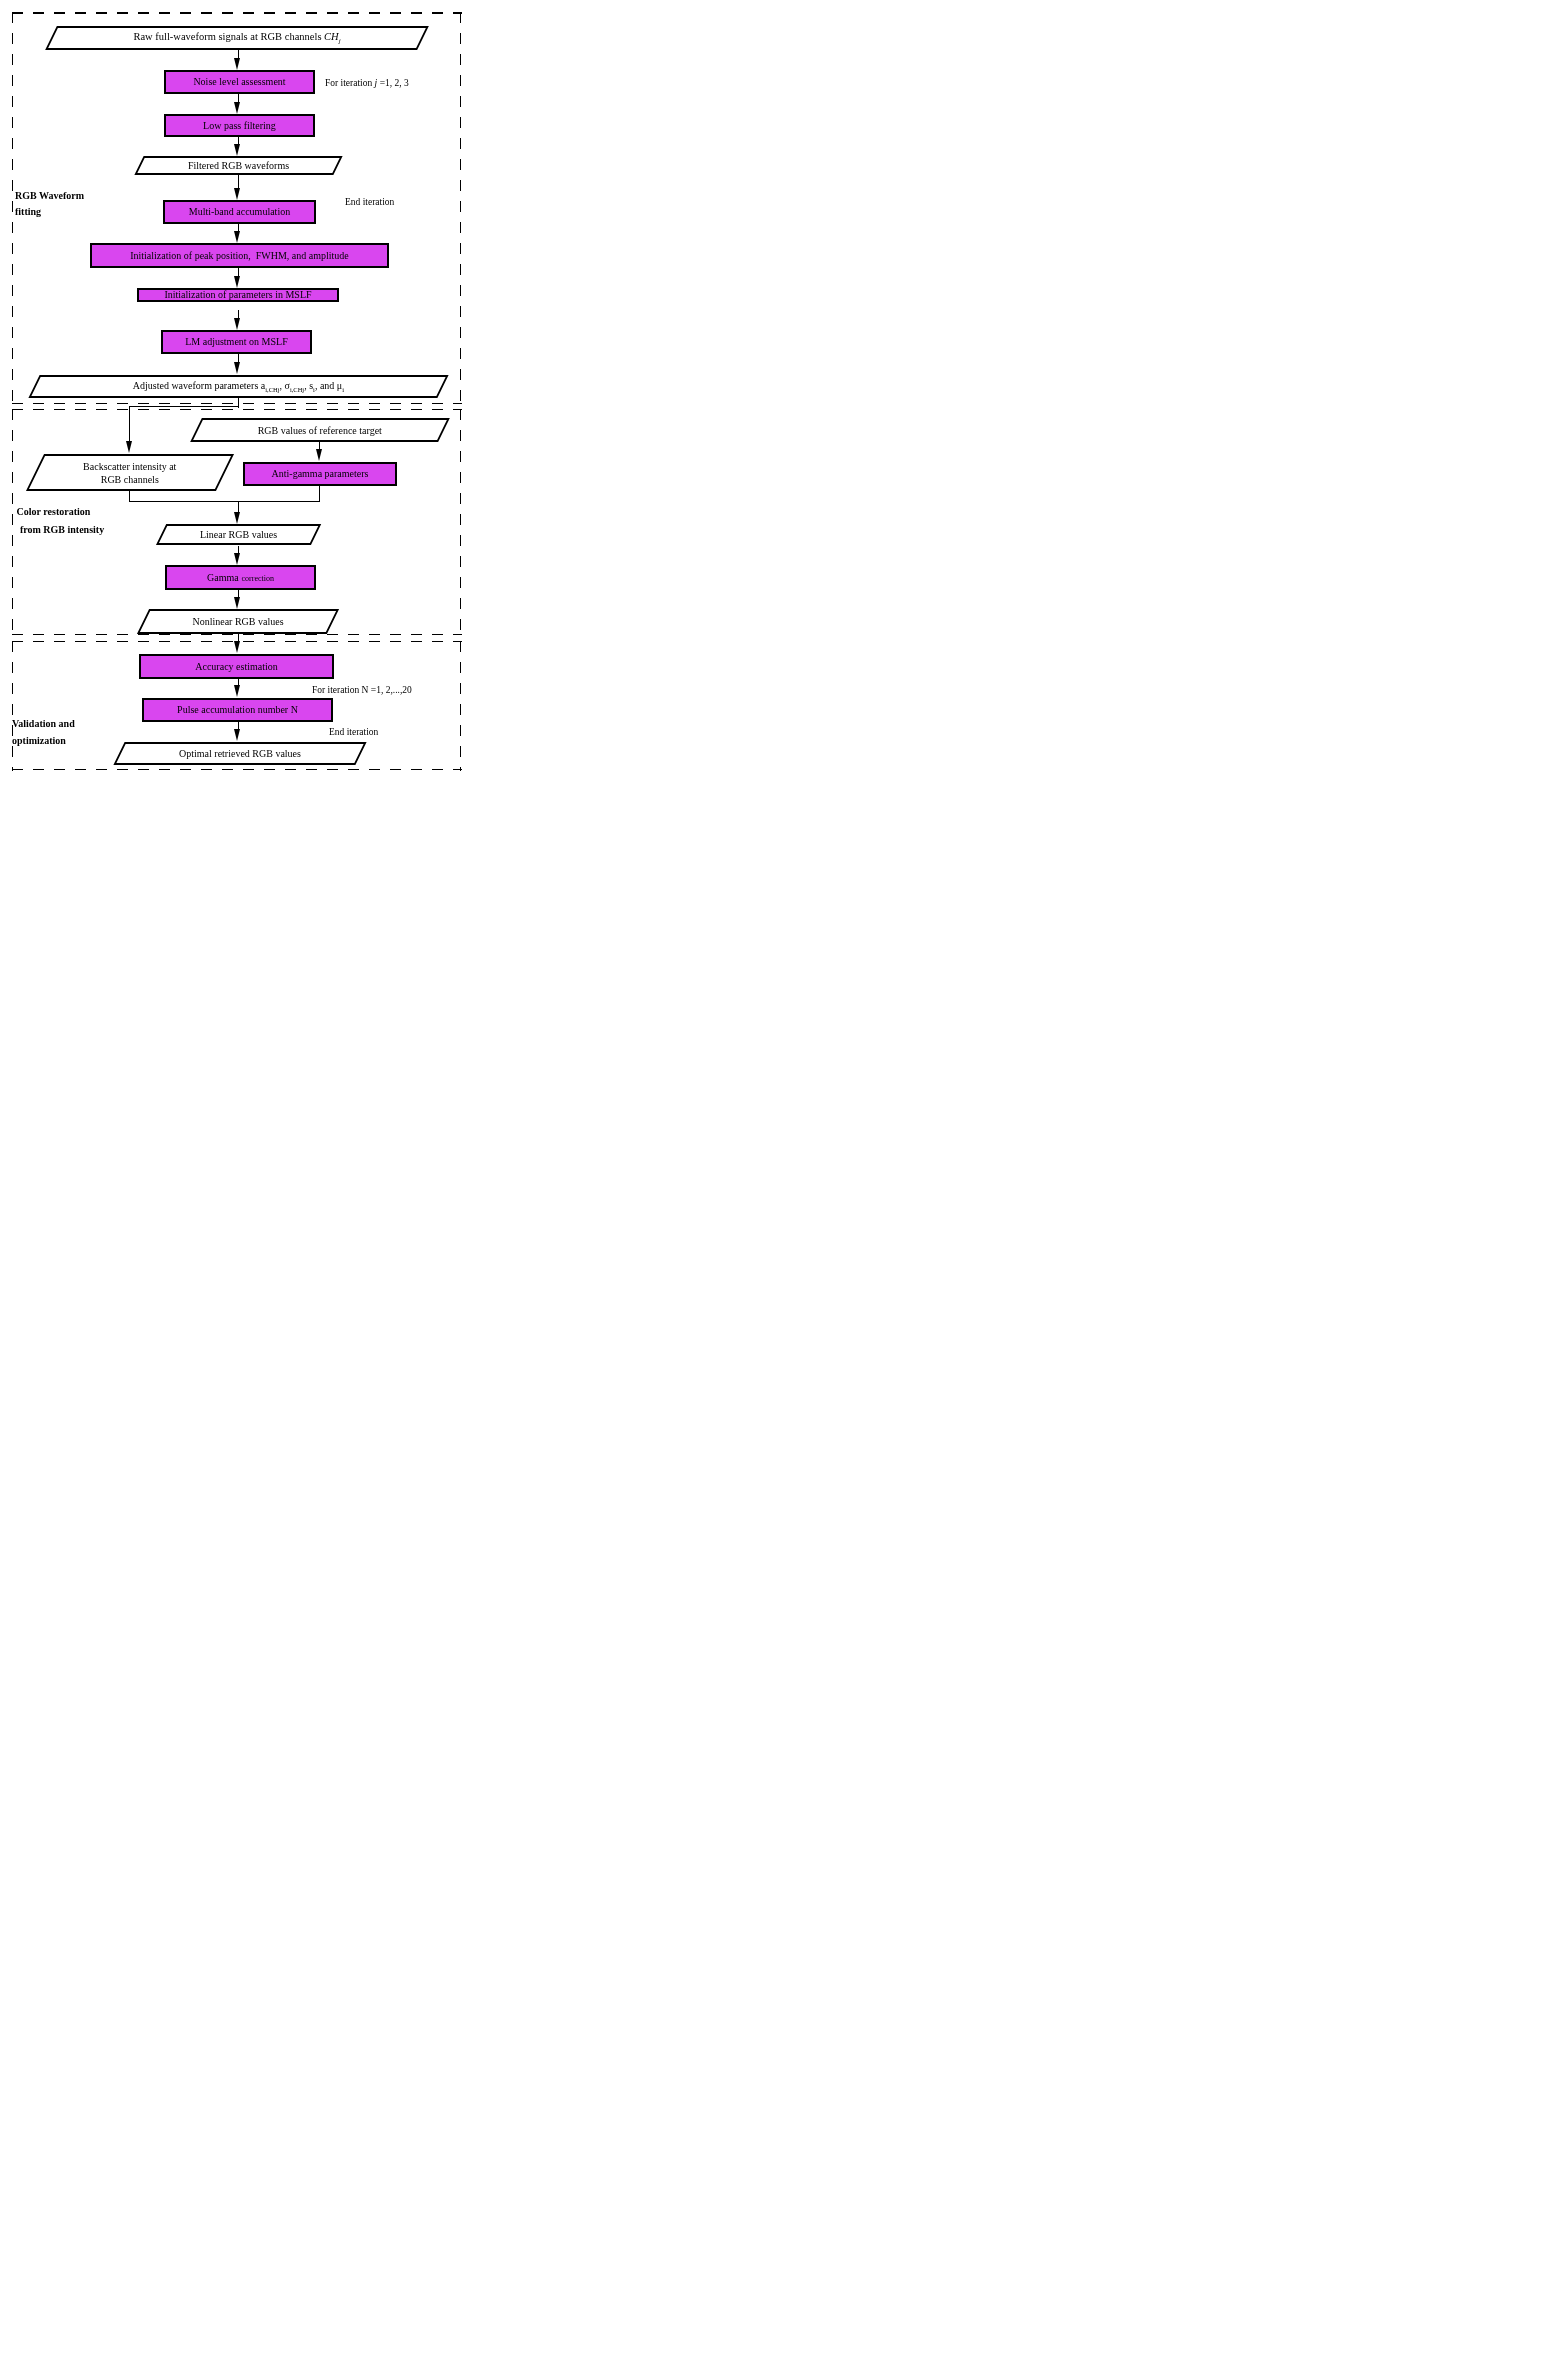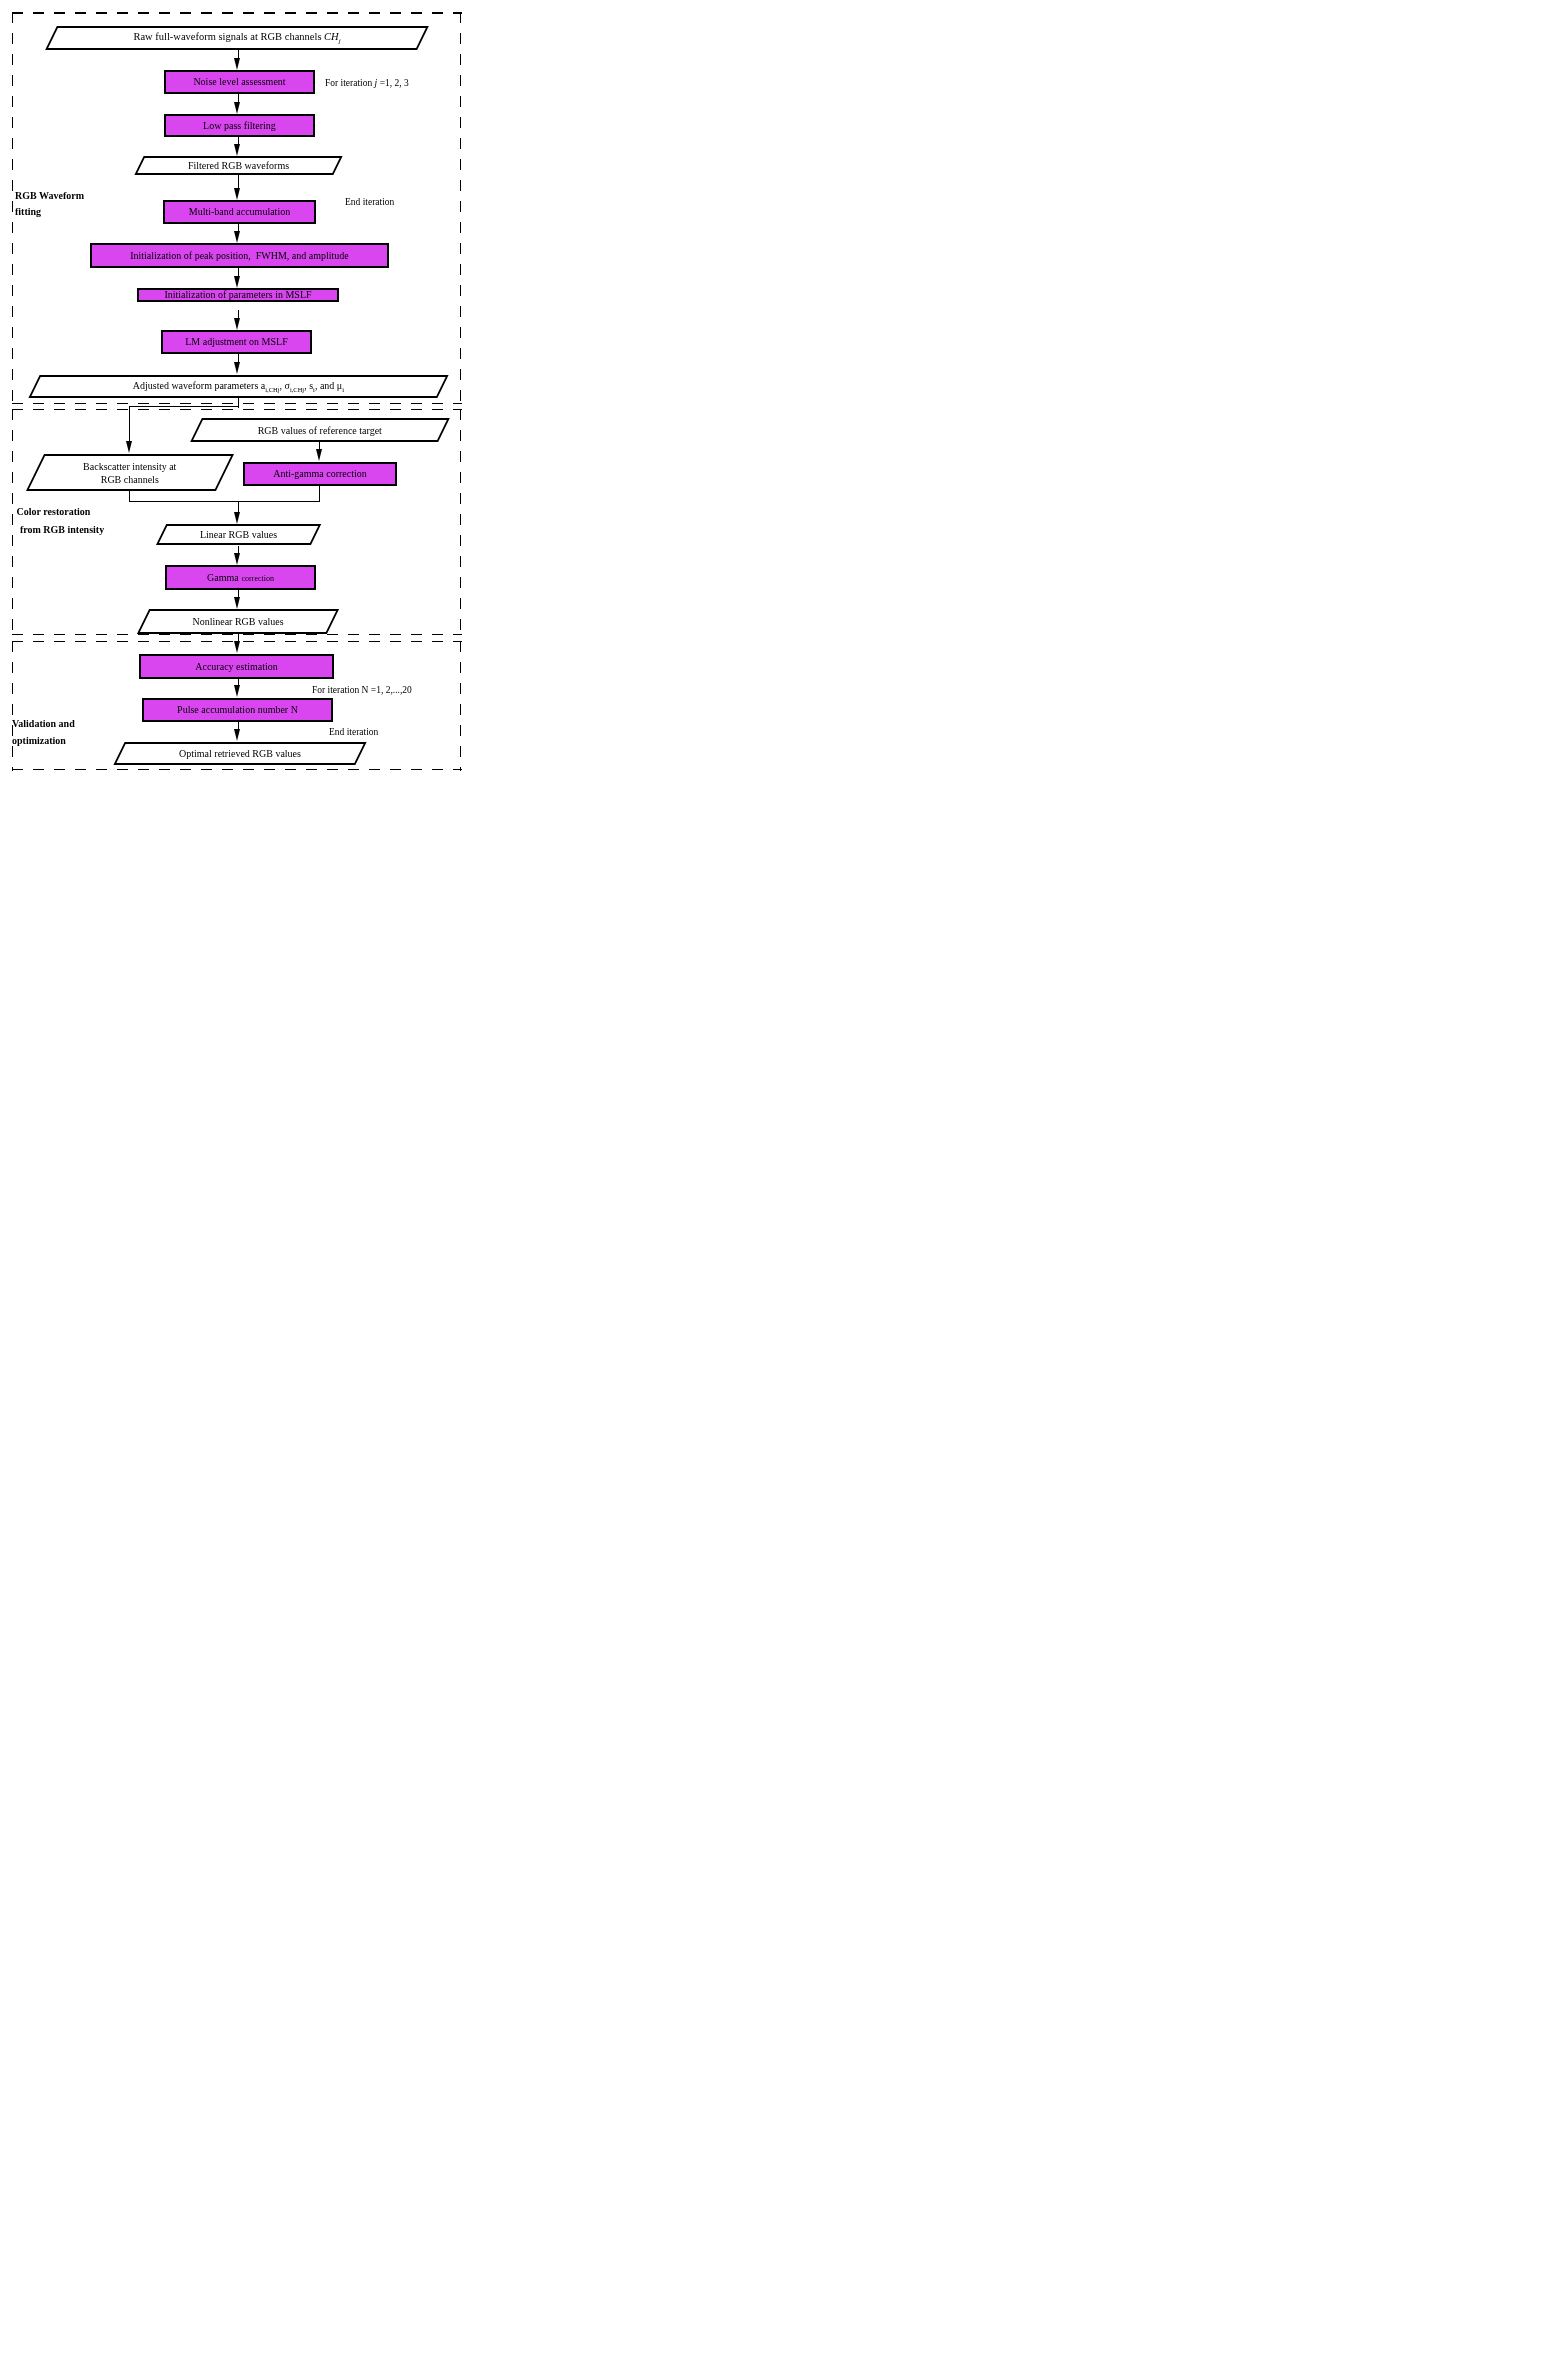--- a/index.html
+++ b/index.html
@@ -107,21 +107,21 @@
   </div>
 
   <div class="para" style="left:35px;top:454px;width:190px;height:37px;">
     <span class="ds">
       <span style="display:block;">Backscatter intensity at</span>
       <span style="display:block;">RGB channels</span>
     </span>
   </div>
 
   <div class="rect" style="left:243px;top:462px;width:154px;height:24px;">
-    <span>Anti-gamma correction</span>
+    <span>Anti-gamma parameters</span>
   </div>
 
   <div class="para" style="left:161px;top:524px;width:155px;height:21.4px;">
     <span class="ds">Linear RGB values</span>
   </div>
 
   <div class="rect" style="left:165px;top:565px;width:151px;height:25px;font-family:Liberation Serif, serif;">
     <span><span>Gamma</span><span class="gsmall">correction</span></span>
   </div>
 

